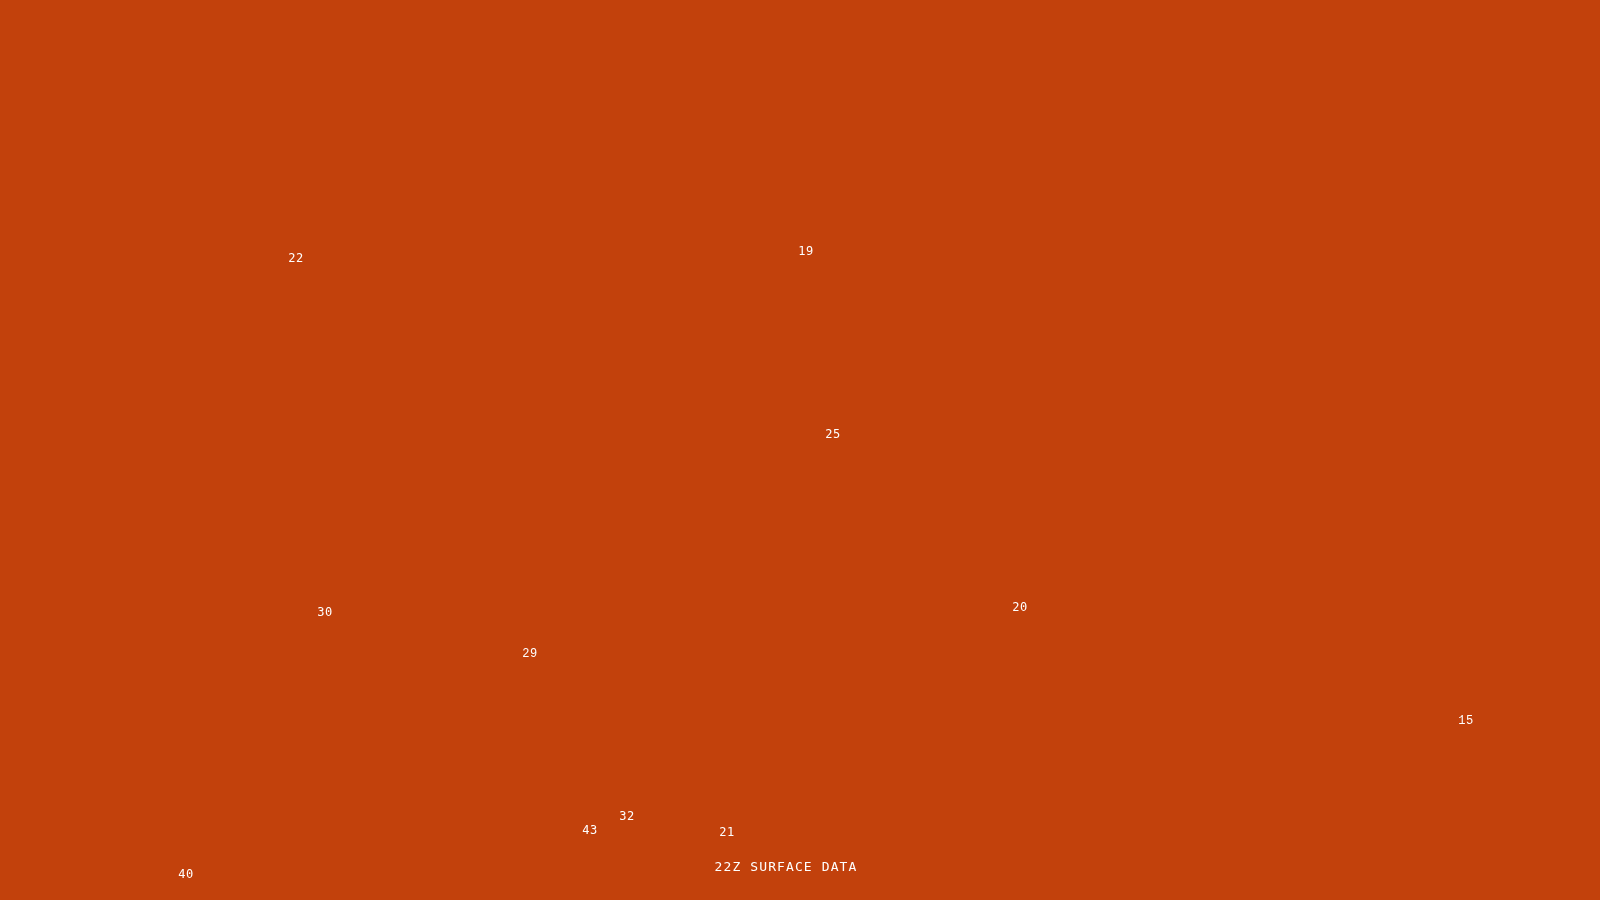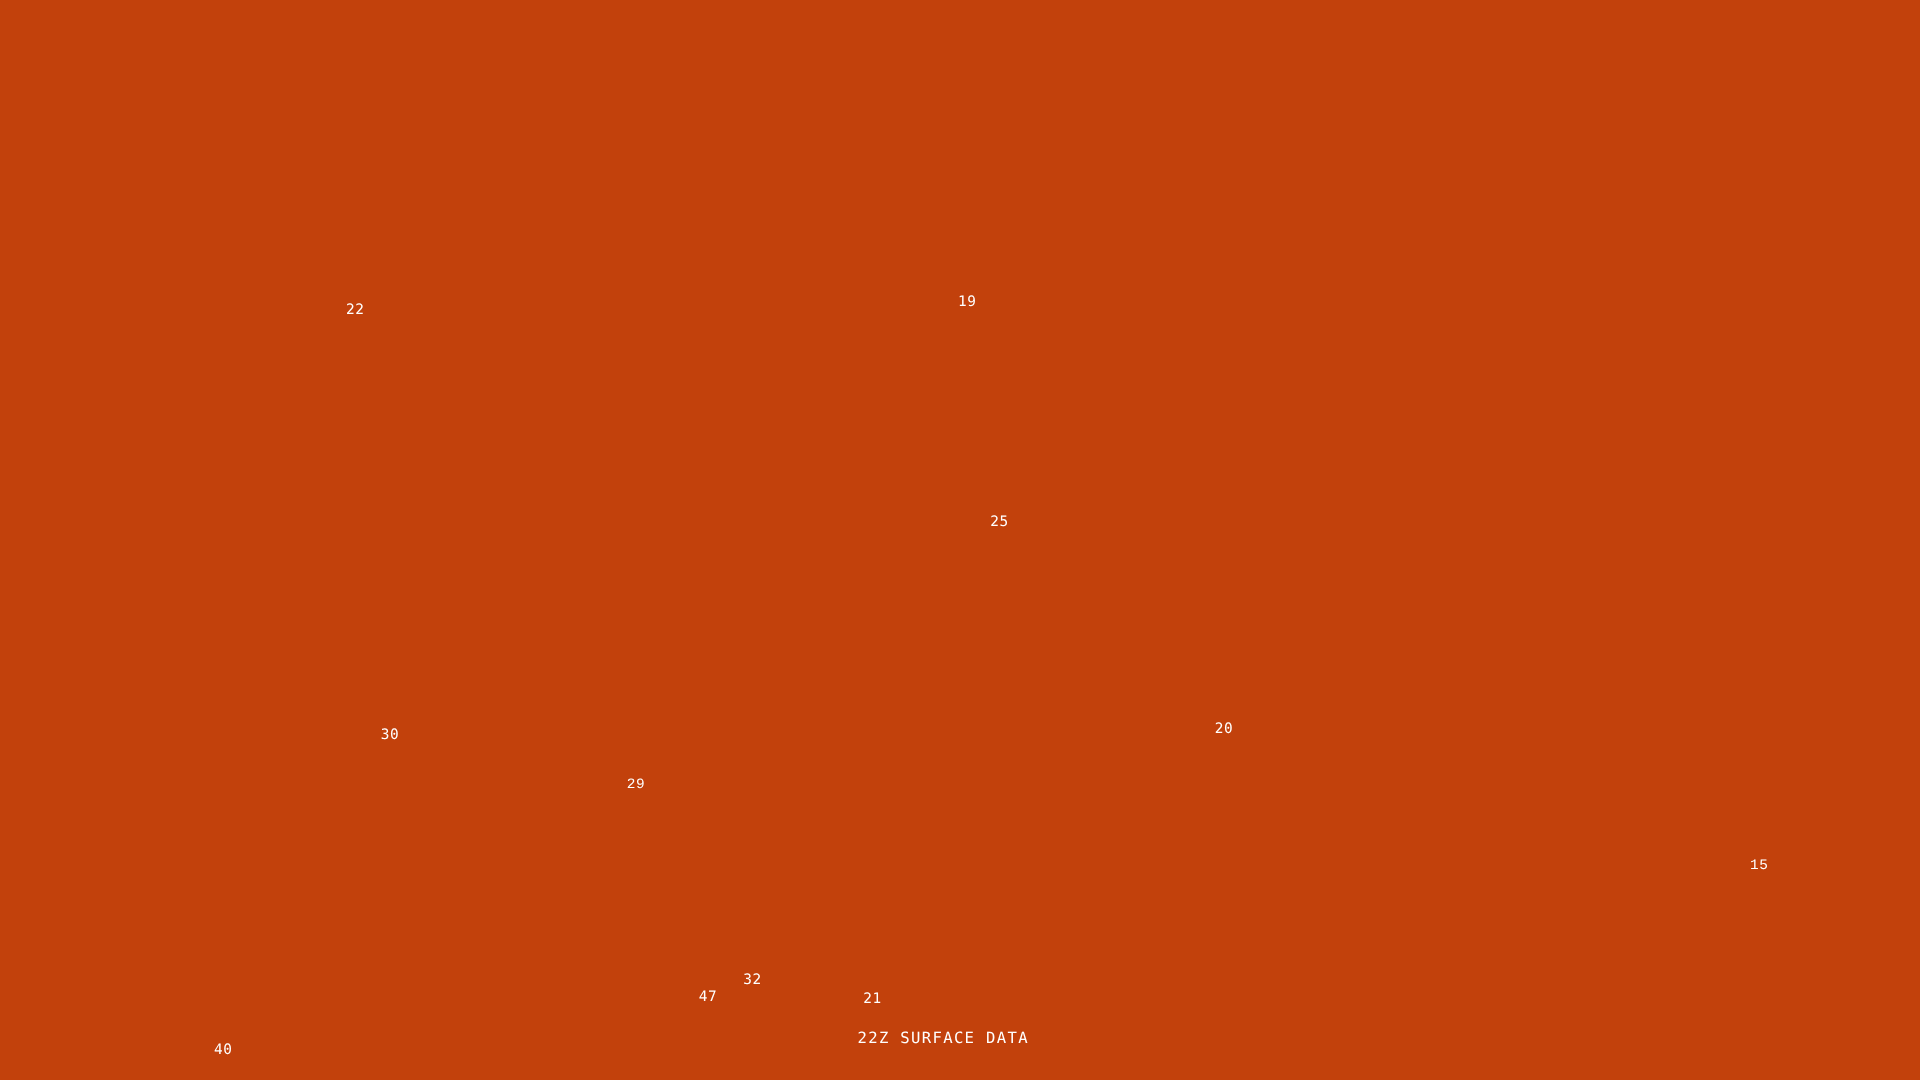--- a/index.html
+++ b/index.html
@@ -44,18 +44,18 @@
 <div id="canvas" style="background: #c2410c;">
   <div id="points-layer">
       <div class="station" style="left: 296px; top: 258px;">22</div>
       <div class="station" style="left: 806px; top: 251px;">19</div>
       <div class="station" style="left: 833px; top: 434px; text-align: center;">25</div>
       <div class="station" style="left: 325px; top: 612px;">30</div>
       <div class="station" style="left: 1020px; top: 607px;">20</div>
       <div class="station" style="left: 530px; top: 654px; font-family: Liberation Mono, monospace;">29</div>
       <div class="station" style="left: 1466px; top: 721px; font-family: Liberation Mono, monospace;">15</div>
       <div class="station" style="left: 627px; top: 788px; margin-top: 28px;">32</div>
-      <div class="station" style="left: 590px; top: 830px;">47</div>
+      <div class="station" style="left: 590px; top: 830px;">43</div>
       <div class="station" style="left: 727px; top: 832px;">21</div>
       <div class="station" style="left: 186px; top: 874px;">40</div>
     </div>
   <div class="caption" id="plot-caption" style="left: 786px; top: 866px;">22Z SURFACE DATA</div>
 </div>
 
 </body></html>

